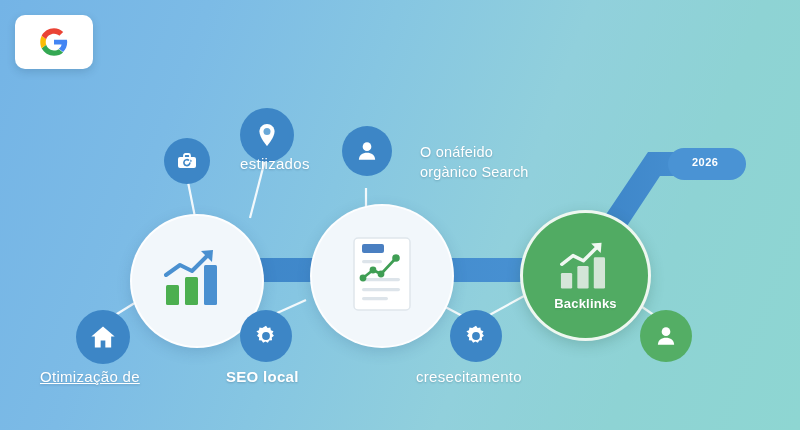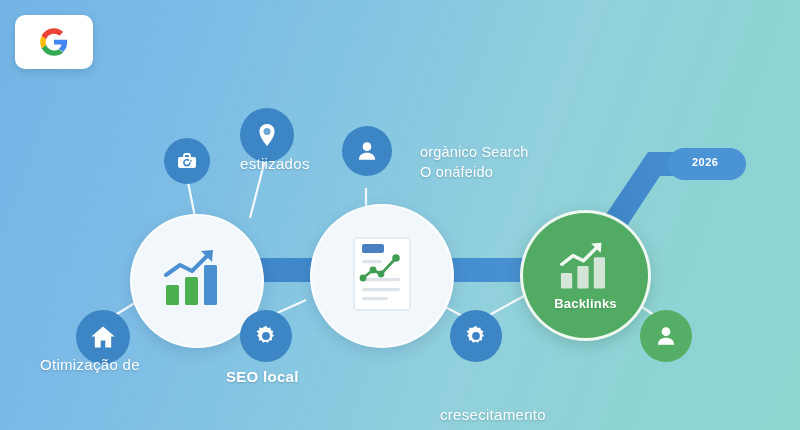--- a/index.html
+++ b/index.html
@@ -172,22 +172,22 @@
   <div class="smalllabel" style="left:240px; top:155px; width:56px;">estiizados</div>
 
   <div class="smallnode blue" style="left:342px; top:126px; width:50px; height:50px;">
     <svg width="26" height="26" viewBox="0 0 24 24">
       <circle cx="12" cy="8" r="4" fill="#ffffff"></circle>
       <path d="M4.5 20c0-4.1 3.4-6.5 7.5-6.5s7.5 2.4 7.5 6.5z" fill="#ffffff"></path>
     </svg>
   </div>
 
   <div class="calloutblock" style="left:420px; top:143px;">
+    <div>O onáfeido</div>
     <div>orgànico Search</div>
-    <div>O onáfeido</div>
   </div>
 
   <div class="bignode white" style="left:130px; top:214px; width:130px; height:130px;">
     <svg width="74" height="64" viewBox="0 0 74 64">
       <rect x="6" y="38" width="13" height="20" rx="1.5" fill="#4caf50"></rect>
       <rect x="25" y="30" width="13" height="28" rx="1.5" fill="#4caf50"></rect>
       <rect x="44" y="18" width="13" height="40" rx="1.5" fill="#4a90d0"></rect>
       <path d="M6 28 L20 18 L32 24 L50 6" stroke="#4a90d0" stroke-width="4" fill="none" stroke-linecap="round" stroke-linejoin="round"></path>
       <path d="M41 4 L53 3 L52 15 Z" fill="#4a90d0"></path>
     </svg>
@@ -222,37 +222,37 @@
     <div class="node-caption">Backlinks</div>
   </div>
 
   <div class="year-label" style="left:692px; top:156px;">2026</div>
 
   <div class="smallnode blue" style="left:76px; top:310px; width:54px; height:54px;">
     <svg width="28" height="28" viewBox="0 0 24 24">
       <path d="M12 3 L22 11.5 h-3 V21 h-5 v-6 h-4 v6 H5 V11.5 H2 Z" fill="#ffffff"></path>
     </svg>
   </div>
-  <div class="smalllabel" style="left:40px; top:356px; width:126px;">Otimização de</div>
+  <div class="smalllabel" style="left:40px; top:368px; width:126px;text-decoration:underline;">Otimização de</div>
 
   <div class="smallnode blue" style="left:240px; top:310px; width:52px; height:52px;">
     <svg width="26" height="26" viewBox="0 0 24 24">
       <path fill="#ffffff" d="M12 2.6l1.5 2.1 2.5-.6.5 2.5 2.4.9-1.2 2.3 1.6 2-2 1.6.3 2.5-2.6.2-1.3 2.2-2.2-1.3-2.2 1.3-1.3-2.2-2.6-.2.3-2.5-2-1.6 1.6-2L3.1 7.5l2.4-.9.5-2.5 2.5.6z"></path>
       <circle cx="12" cy="12" r="3.6" fill="#3d86c6"></circle>
     </svg>
   </div>
   <div class="smalllabel" style="left:226px; top:368px; width:80px;font-weight:bold;">SEO local</div>
 
   <div class="smallnode blue" style="left:450px; top:310px; width:52px; height:52px;">
     <svg width="26" height="26" viewBox="0 0 24 24">
       <path fill="#ffffff" d="M12 2.6l1.5 2.1 2.5-.6.5 2.5 2.4.9-1.2 2.3 1.6 2-2 1.6.3 2.5-2.6.2-1.3 2.2-2.2-1.3-2.2 1.3-1.3-2.2-2.6-.2.3-2.5-2-1.6 1.6-2L3.1 7.5l2.4-.9.5-2.5 2.5.6z"></path>
       <circle cx="12" cy="12" r="3.6" fill="#3d86c6"></circle>
     </svg>
   </div>
-  <div class="smalllabel" style="left:440px; top:368px; width:122px;margin-top:38px;">cresecitamento</div>
+  <div class="smalllabel" style="left:416px; top:368px; width:122px;">cresecitamento</div>
 
   <div class="smallnode green" style="left:640px; top:310px; width:52px; height:52px;">
     <svg width="26" height="26" viewBox="0 0 24 24">
       <circle cx="12" cy="8" r="4" fill="#ffffff"></circle>
       <path d="M4.5 20c0-4.1 3.4-6.5 7.5-6.5s7.5 2.4 7.5 6.5z" fill="#ffffff"></path>
     </svg>
   </div>
 
 </div>
 

